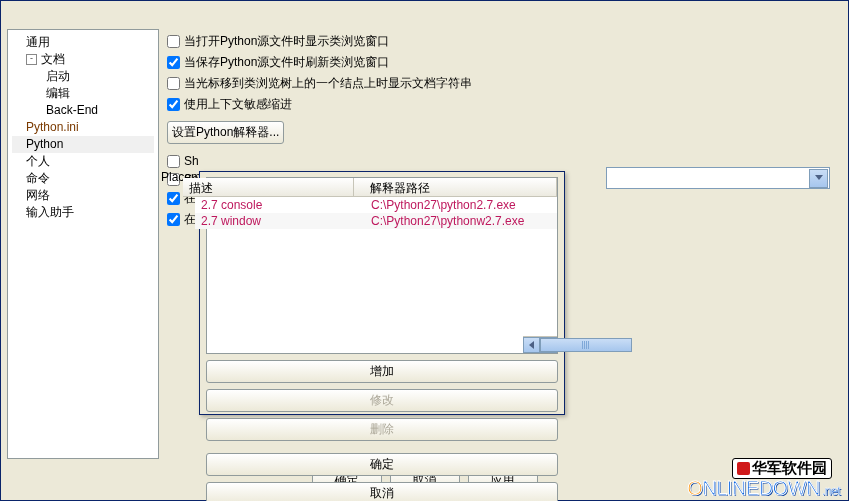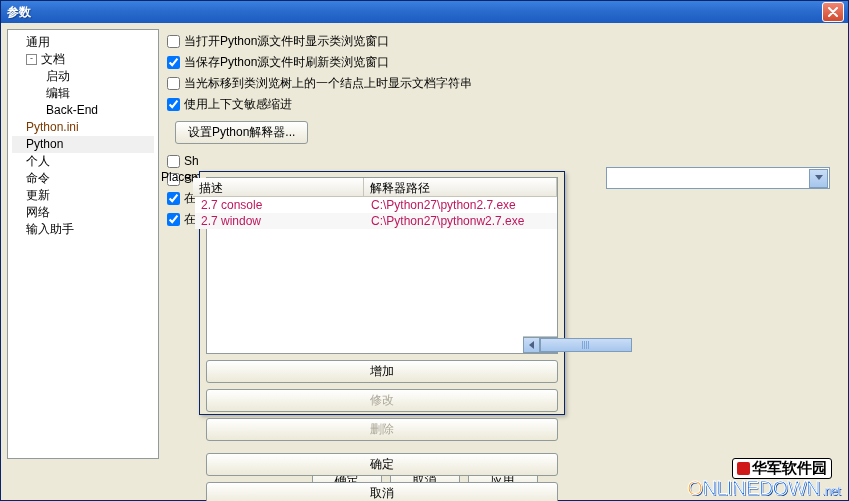--- a/index.html
+++ b/index.html
@@ -17,21 +17,21 @@
   .tree .ind1{padding-left:14px;}
   .tree .ind2{padding-left:34px;}
   .tree .tog{display:inline-block;width:9px;height:9px;border:1px solid #888;text-align:center;line-height:7px;font-size:9px;margin-right:4px;vertical-align:middle;color:#444;}
   .tree .sel{background:#f0f0f0;}
   .tree .cfg{color:#7a3a00;}
   .content{flex:1;position:relative;}
   .chk-row{display:flex;align-items:center;margin:4px 0;gap:4px;}
   input[type=checkbox]{width:13px;height:13px;margin:0;}
   .btn{background:linear-gradient(to bottom,#fff,#ece9d8);border:1px solid #919b9c;border-radius:3px;padding:2px 10px;font-size:12px;font-family:inherit;min-width:70px;cursor:pointer;}
   .btn:disabled{color:#aca899;}
-  .btn-sm{min-width:0;padding:2px 12px;margin-left:8px;}
+  .btn-sm{min-width:0;padding:2px 4px;}
   .combo{position:absolute;top:138px;right:8px;width:222px;height:20px;border:1px solid #7f9db9;background:#fff;display:flex;align-items:center;}
   .combo-btn{width:17px;height:17px;margin-left:auto;margin-right:1px;background:linear-gradient(to bottom,#c9ddf6,#a6c6ed);border:1px solid #7f9db9;display:flex;align-items:center;justify-content:center;}
   .combo-btn svg{width:8px;height:6px;}
   .place-label{position:absolute;top:141px;left:-6px;}
   
   .inner-dialog{position:absolute;left:198px;top:170px;width:364px;height:242px;border:1px solid #0a246a;background:#ece9d8;box-shadow:2px 2px 4px rgba(0,0,0,0.25);}
   .inner-titlebar{height:22px;background:linear-gradient(to bottom,#3a81e0 0%,#2a6bce 45%,#1c5bc0 100%);color:#fff;display:flex;align-items:center;padding:0 3px 0 6px;font-weight:bold;}
   .inner-titlebar .title-text{flex:1;text-shadow:1px 1px 1px rgba(0,0,0,.3);}
   .inner-client{padding:5px 6px 6px 6px;}
   .listview{height:175px;border:1px solid #919b9c;background:#fff;display:flex;flex-direction:column;align-items:flex-end;}
@@ -57,43 +57,34 @@
   .wm-cn .box{width:13px;height:13px;background:#d01919;border-radius:2px;display:inline-block;}
   .wm-en{font-family:Impact,Arial Black,sans-serif;font-size:20px;letter-spacing:-0.5px;color:#005fe0;-webkit-text-stroke:1px #fff;text-shadow:1px 1px 0 #003a9d;display:flex;align-items:baseline;}
   .wm-o{color:#ff9000;}
   .wm-tld{font-size:12px;color:#005fe0;-webkit-text-stroke:0.5px #fff;margin-left:2px;}
 </style>
 </head>
 <body>
 
 <div class="window">
 
-  <div class="titlebar">
-    <span class="title-text">参数</span>
-    <div class="close-btn">
-      <svg viewBox="0 0 10 10">
-          <path d="M1 1 L9 9 M9 1 L1 9" stroke="#fff" stroke-width="2" stroke-linecap="round"></path>
-        </svg>
-    </div>
-  </div>
 
   <div class="client">
     <div class="panel">
 
       <div class="tree" id="tree">
           <div class="node ind1"><span>通用</span></div>
           <div class="node ind1"><span class="tog">-</span><span>文档</span></div>
           <div class="node ind2"><span>启动</span></div>
           <div class="node ind2"><span>编辑</span></div>
           <div class="node ind2"><span>Back-End</span></div>
           <div class="node ind1 cfg"><span>Python.ini</span></div>
           <div class="node ind1 sel"><span>Python</span></div>
           <div class="node ind1"><span>个人</span></div>
           <div class="node ind1"><span>命令</span></div>
-          <div class="node ind1"><span>更新</span></div>
           <div class="node ind1"><span>网络</span></div>
           <div class="node ind1"><span>输入助手</span></div>
         </div>
 
       <div class="content">
         <div id="opts">
             <div class="chk-row">
               <input type="checkbox" style="">
               <span>当打开Python源文件时显示类浏览窗口</span>
             </div>
@@ -147,21 +138,21 @@
       <button class="btn">取消</button>
       <button class="btn">应用</button>
     </div>
   </div>
 
   <div class="inner-dialog">
     <div class="inner-client">
       <div class="listview">
         <div class="lv-head" id="lv-head">
             <div class="col" style="width: 158px;">描述</div>
-            <div class="col" style="width: 180px;">解释器路径</div>
+            <div class="col" style="width: 180px; margin-left: 10px;">解释器路径</div>
           </div>
         <div class="lv-body" id="lv-body">
             <div class="lv-row">
               <div class="cell" style="width: 158px;">2.7 console</div>
               <div class="cell" style="width: 180px;">C:\Python27\python2.7.exe</div>
             </div>
             <div class="lv-row">
               <div class="cell" style="width: 158px;">2.7 window</div>
               <div class="cell" style="width: 180px;">C:\Python27\pythonw2.7.exe</div>
             </div>

